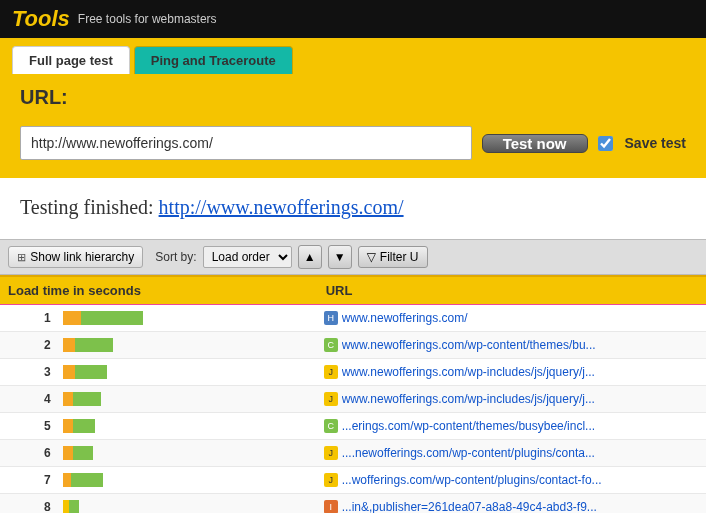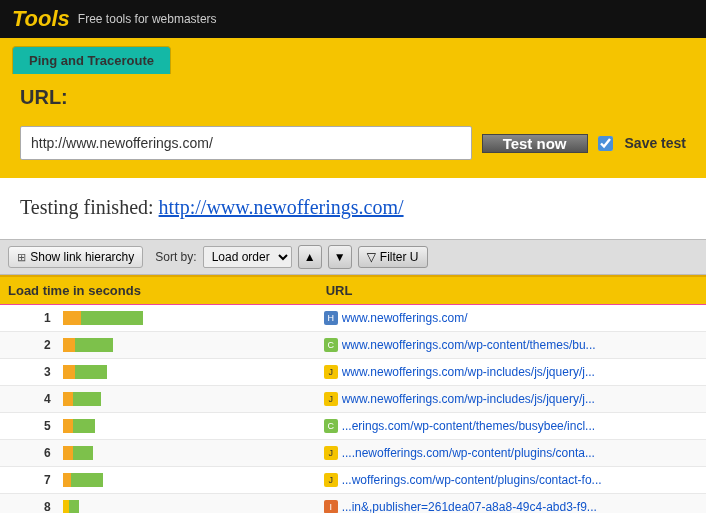--- a/index.html
+++ b/index.html
@@ -78,21 +78,21 @@
       background: #fff;
       color: #333;
     }
     .test-now-btn {
       background: linear-gradient(to bottom, #888, #555);
       color: #fff;
       font-size: 15px;
       font-weight: bold;
       padding: 0 20px;
       border: 1px solid #444;
-      border-radius: 0;
+      border-radius: 6px;
       cursor: pointer;
       white-space: nowrap;
       text-align: center;
     }
     .save-test-label {
       display: flex;
       align-items: center;
       gap: 12px;
       font-size: 14px;
       font-weight: bold;
@@ -268,20 +268,23 @@
   </style>
 </head>
 <body>
 
 <div class="header">
   <span class="header-logo-tools">Tools</span>
   <span class="header-tagline">Free tools for webmasters</span>
 </div>
 
 <div class="tabs-bar">
+  <div class="tab tab-active">
+    <span>Full page test</span>
+  </div>
   <div class="tab tab-inactive">
     <span>Ping and Traceroute</span>
   </div>
 </div>
 
 <div class="form-area">
   <div class="url-label">URL:</div>
   <div class="input-row">
     <input type="text" class="url-input" value="http://www.newofferings.com/" style="">
     <button class="test-now-btn">

